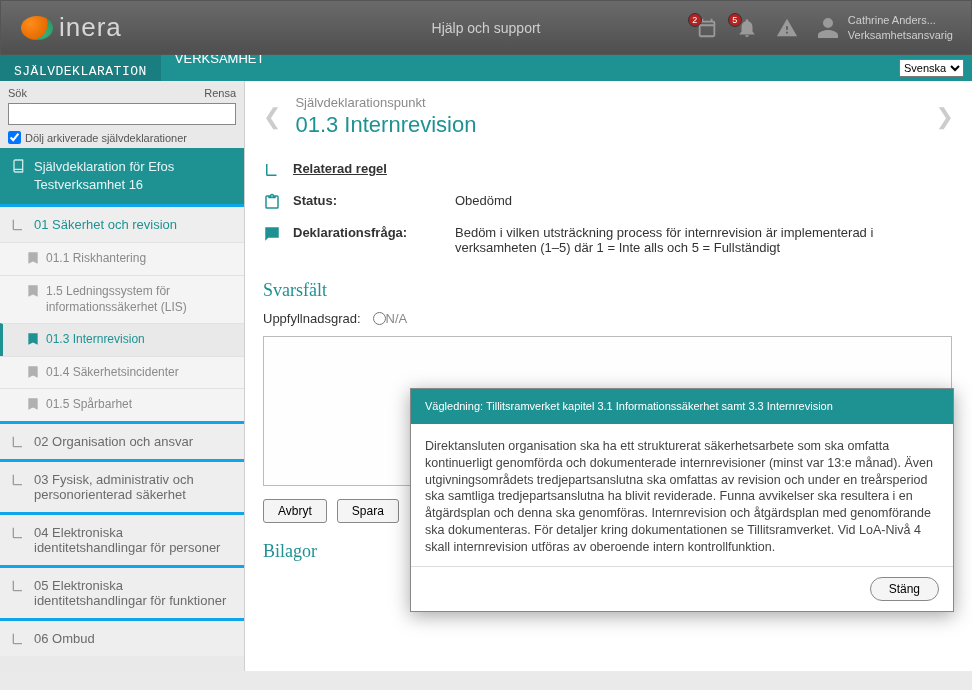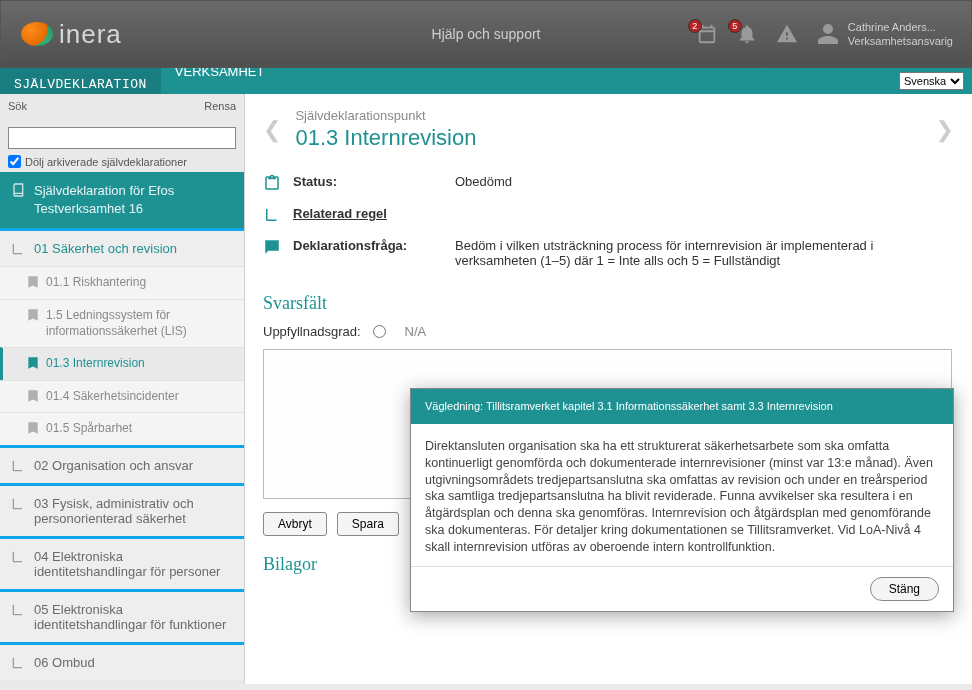--- a/index.html
+++ b/index.html
@@ -1,20 +1,20 @@
 <!DOCTYPE html>
 <html><head>
 <meta charset="utf-8">
 <style>
   * { box-sizing: border-box; margin: 0; padding: 0; font-family: Arial, Helvetica, sans-serif; }
   body { background: #eaeaea; font-size: 13px; color: #333; }
   .app { width: 972px; margin: 0 auto; background: #fff; position: relative; }
 
   
-  .header { height: 68px; background: linear-gradient(#6a6a6a,#4f4f4f); display:flex; align-items:center; position:relative; border:1px solid #555;}
+  .header { height: 55px; background: linear-gradient(#6a6a6a,#4f4f4f); display:flex; align-items:center; position:relative; border:1px solid #555;}
   .logo { margin-left:20px; display:flex; align-items:center; gap:6px;}
   .logo-mark { width:32px; height:24px; border-radius:50%; background: radial-gradient(circle at 30% 30%, #ff8c1a 0%, #e56b00 60%, transparent 61%), radial-gradient(circle at 70% 70%, #35b47a 0%, #2a8f62 60%, transparent 61%);}
   .logo-text { color:#d6d6d6; font-size:26px; font-weight:300; letter-spacing:1px;}
   .header-center { position:absolute; left:50%; transform:translateX(-50%); color:#cfcfcf; font-size:14px;}
   .header-right { margin-left:auto; display:flex; align-items:center; gap:18px; padding-right:18px;}
   .header-icon { width:22px; height:22px; display:inline-flex; align-items:center; justify-content:center; position:relative;}
   .header-icon svg { fill:#9a9a9a; }
   .badge { position:absolute; top:-4px; left:-8px; background:#b42222; color:#fff; font-size:9px; border-radius:50%; width:14px; height:14px; display:flex; align-items:center; justify-content:center; border:1px solid #333;}
   .user-block { display:flex; align-items:center; gap:8px; color:#cfcfcf; font-size:11px; line-height:1.3;}
   .user-block svg { fill:#9a9a9a;}
@@ -22,21 +22,21 @@
   
   .topnav { height:26px; background:#1e9293; display:flex; align-items:center; color:#fff; font-size:13px; }
   .topnav .tab1 { background:#1a7e80; padding:9px 14px; line-height:26px; height:36px; letter-spacing:0.5px;font-family:Liberation Mono, monospace;}
   .topnav .tab2 { padding:0 14px; line-height:26px; height:44px;}
   .topnav .lang { margin-left:auto; margin-right:8px; }
   .topnav select { font-size:11px; background:#fff; border:1px solid #777; height:18px;}
 
   
   .body-row { display:flex; min-height:590px; }
   .sidebar { width:245px; background:#e9e9e9; border-right:1px solid #d0d0d0; }
-  .side-top { padding:6px 8px 15px; font-size:11px; color:#555; display:flex; justify-content:space-between;}
+  .side-top { padding:6px 8px 4px; font-size:11px; color:#555; display:flex; justify-content:space-between;}
   .side-top .clear { cursor:pointer;}
   .searchbox { margin:0 8px; height:22px; border:1px solid #888; background:#fff; width:calc(100% - 16px); font-size:12px; padding:0 4px;}
   .hide-archived { margin:6px 8px 4px; font-size:11px; color:#555; display:flex; align-items:center; gap:4px;}
   .hide-archived input { width:13px; height:13px;}
 
   .tree-root { background:#1e9293; color:#e9f4f4; padding:10px 10px 10px 34px; font-size:13px; line-height:1.4; position:relative;}
   .tree-root::after{content:""; position:absolute; bottom:-6px; left:30px; border:6px solid transparent; border-top-color:#1e9293;}
   .tree-root svg { position:absolute; left:10px; top:10px; fill:#cfe8e8;}
 
   .level1 { border-top:3px solid #0ea5e9; padding:10px 10px 10px 34px; color:#6b6b6b; background:#eee; font-size:13px; position:relative; cursor:pointer;}
@@ -60,21 +60,21 @@
   .meta-rows { margin-top:16px; }
   .meta-row { display:flex; align-items:flex-start; gap:12px; padding:7px 0; color:#333; font-size:13px;}
   .meta-icon { width:18px; height:18px; flex:0 0 18px;}
   .meta-icon svg { fill:#1e9293; }
   .meta-label { font-weight:bold; width:150px; flex:0 0 150px;}
   .meta-value { flex:1; }
   .meta-link { text-decoration:underline; font-weight:bold; cursor:pointer;}
 
   .section-head { color:#1e9293; font-size:18px; margin:18px 0 10px; font-family: Georgia, serif;}
   .field-row { display:flex; align-items:center; gap:12px; font-size:13px;}
-  .radio-item { display:inline-flex; align-items:center; gap:19px; color:#888;}
+  .radio-item { display:inline-flex; align-items:center; gap:0; color:#888;}
   .radio-item input { width:13px; height:13px;}
 
   .textarea { width: calc(100% - 2px); height:150px; border:1px solid #bbb; margin-top:10px; background:#fefefe;}
 
   .btn-row { margin-top:10px; display:flex; gap:10px;}
   .btn { border:1px solid #888; background:#f5f5f5; height:24px; padding:0 14px; font-size:12px; border-radius:3px; cursor:pointer;}
 
   
   .modal { position:absolute; top:388px; left:410px; width:544px; background:#fff; border:1px solid #888; box-shadow: 0 4px 18px rgba(0,0,0,.35); z-index:50; }
   .modal-head { background:#1e9293; color:#fff; padding:10px 14px; font-size:11px; line-height:1.35;}
@@ -232,30 +232,30 @@
         <div class="crumb-block">
           <div class="sup">Självdeklarationspunkt</div>
           <div class="title">01.3 Internrevision</div>
         </div>
         <span class="nav-arrow right">❯</span>
       </div>
 
       <div class="meta-rows">
         <div class="meta-row">
           <span class="meta-icon"><svg viewBox="0 0 24 24" width="18" height="18">
+                <path d="M4 4h14v16H6a2 2 0 0 1-2-2zm2 0v14h12V4z"></path>
+              </svg></span>
+          <span class="meta-link">Relaterad regel</span>
+        </div>
+        <div class="meta-row">
+          <span class="meta-icon"><svg viewBox="0 0 24 24" width="18" height="18">
                 <path d="M19 3h-4.18A3 3 0 0 0 9.18 3H5a2 2 0 0 0-2 2v14a2 2 0 0 0 2 2h14a2 2 0 0 0 2-2V5a2 2 0 0 0-2-2zm-7 0a1 1 0 1 1-1 1 1 1 0 0 1 1-1zm7 16H5V5h2v2h10V5h2z"></path>
               </svg></span>
           <span class="meta-label">Status:</span>
           <span class="meta-value">Obedömd</span>
-        </div>
-        <div class="meta-row">
-          <span class="meta-icon"><svg viewBox="0 0 24 24" width="18" height="18">
-                <path d="M4 4h14v16H6a2 2 0 0 1-2-2zm2 0v14h12V4z"></path>
-              </svg></span>
-          <span class="meta-link">Relaterad regel</span>
         </div>
         <div class="meta-row">
           <span class="meta-icon"><svg viewBox="0 0 24 24" width="18" height="18">
                 <path d="M3 3h18v14H7l-4 4zM11 6h2v5h-2zm0 6h2v2h-2z"></path>
               </svg></span>
           <span class="meta-label">Deklarationsfråga:</span>
           <span class="meta-value">Bedöm i vilken utsträckning process för internrevision är implementerad i verksamheten (1–5) där 1 = Inte alls och 5 = Fullständigt</span>
         </div>
       </div>
 

